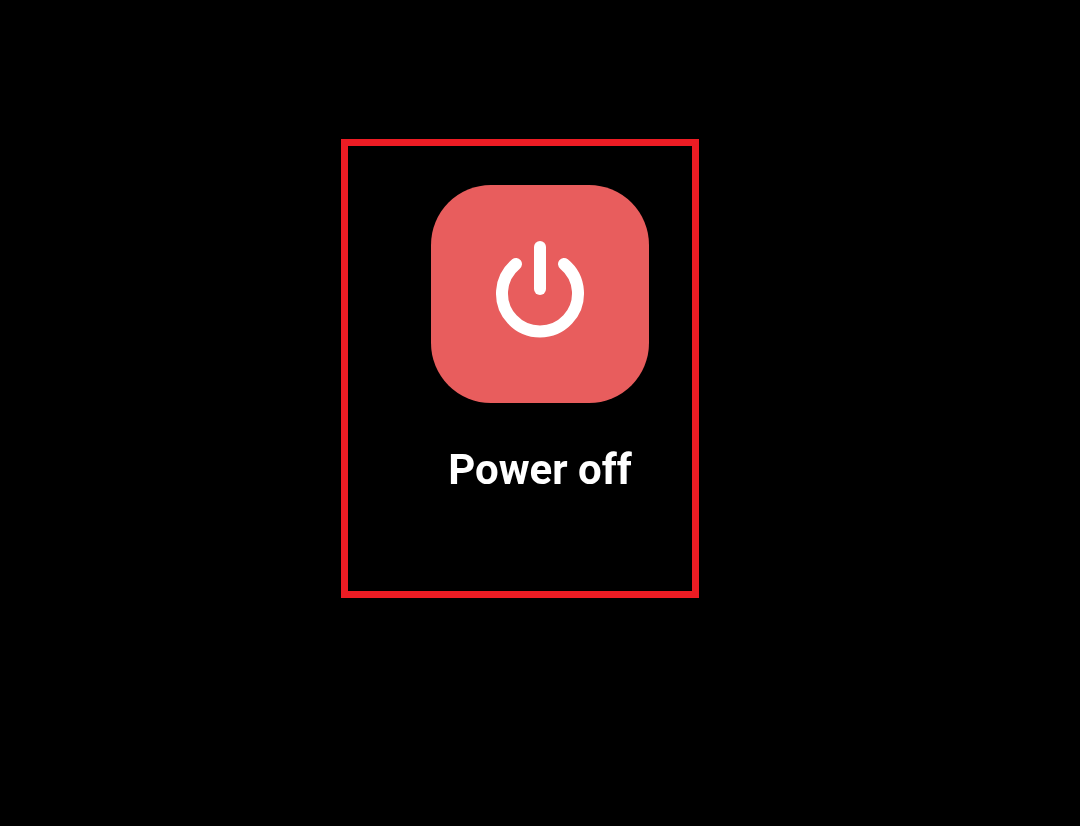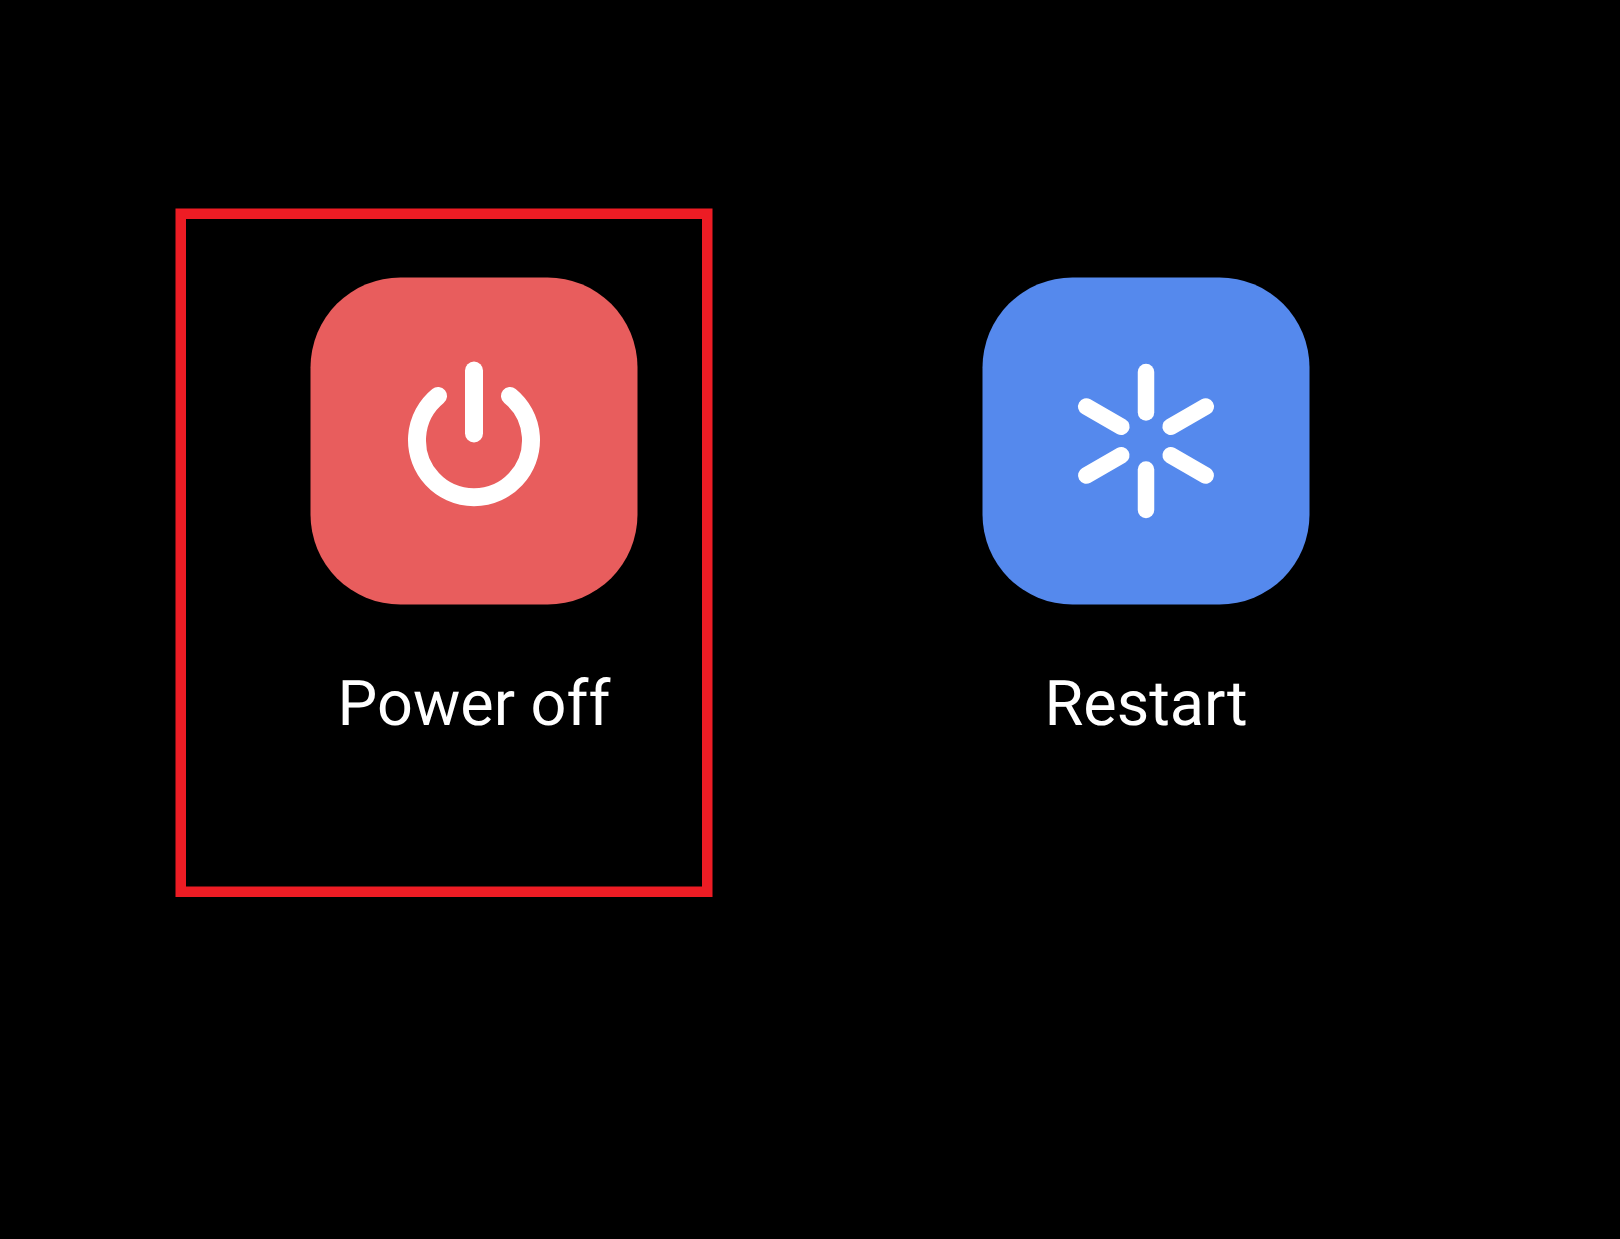--- a/index.html
+++ b/index.html
@@ -44,21 +44,21 @@
       align-items: center;
       justify-content: center;
       cursor: pointer;
     }
     .icon-tile.red { background: #E85D5D; }
     .icon-tile.blue { background: #5589ED; }
     .label {
       margin-top: 42px;
       color: #FFFFFF;
       font-size: 42px;
-      font-weight: 400;
+      font-weight: 700;
       text-align: center;
     }
     svg { display: block; }
   </style>
 </head>
 <body>
 
 <div class="content">
 
   <div class="option">
@@ -67,31 +67,14 @@
       <span>
         <svg width="114" height="114" viewBox="0 0 114 114" fill="none">
           <path d="M57 10 L57 52" stroke="#FFFFFF" stroke-width="12" stroke-linecap="round"></path>
           <path d="M33 27 A38 38 0 1 0 81 27" stroke="#FFFFFF" stroke-width="12" fill="none" stroke-linecap="round"></path>
         </svg>
       </span>
     </div>
     <div class="label">Power off</div>
   </div>
 
-  <div class="option">
-    <div class="icon-tile blue">
-      <span>
-        <svg width="120" height="120" viewBox="0 0 120 120" fill="none">
-          <g stroke="#FFFFFF" stroke-width="11" stroke-linecap="round">
-            <line x1="60" y1="14" x2="60" y2="41"></line>
-            <line x1="60" y1="79" x2="60" y2="106"></line>
-            <line x1="99.84" y1="37" x2="76.45" y2="50.5"></line>
-            <line x1="43.55" y1="69.5" x2="20.16" y2="83"></line>
-            <line x1="99.84" y1="83" x2="76.45" y2="69.5"></line>
-            <line x1="43.55" y1="50.5" x2="20.16" y2="37"></line>
-          </g>
-        </svg>
-      </span>
-    </div>
-    <div class="label">Restart</div>
-  </div>
 
 </div>
 
 </body></html>

